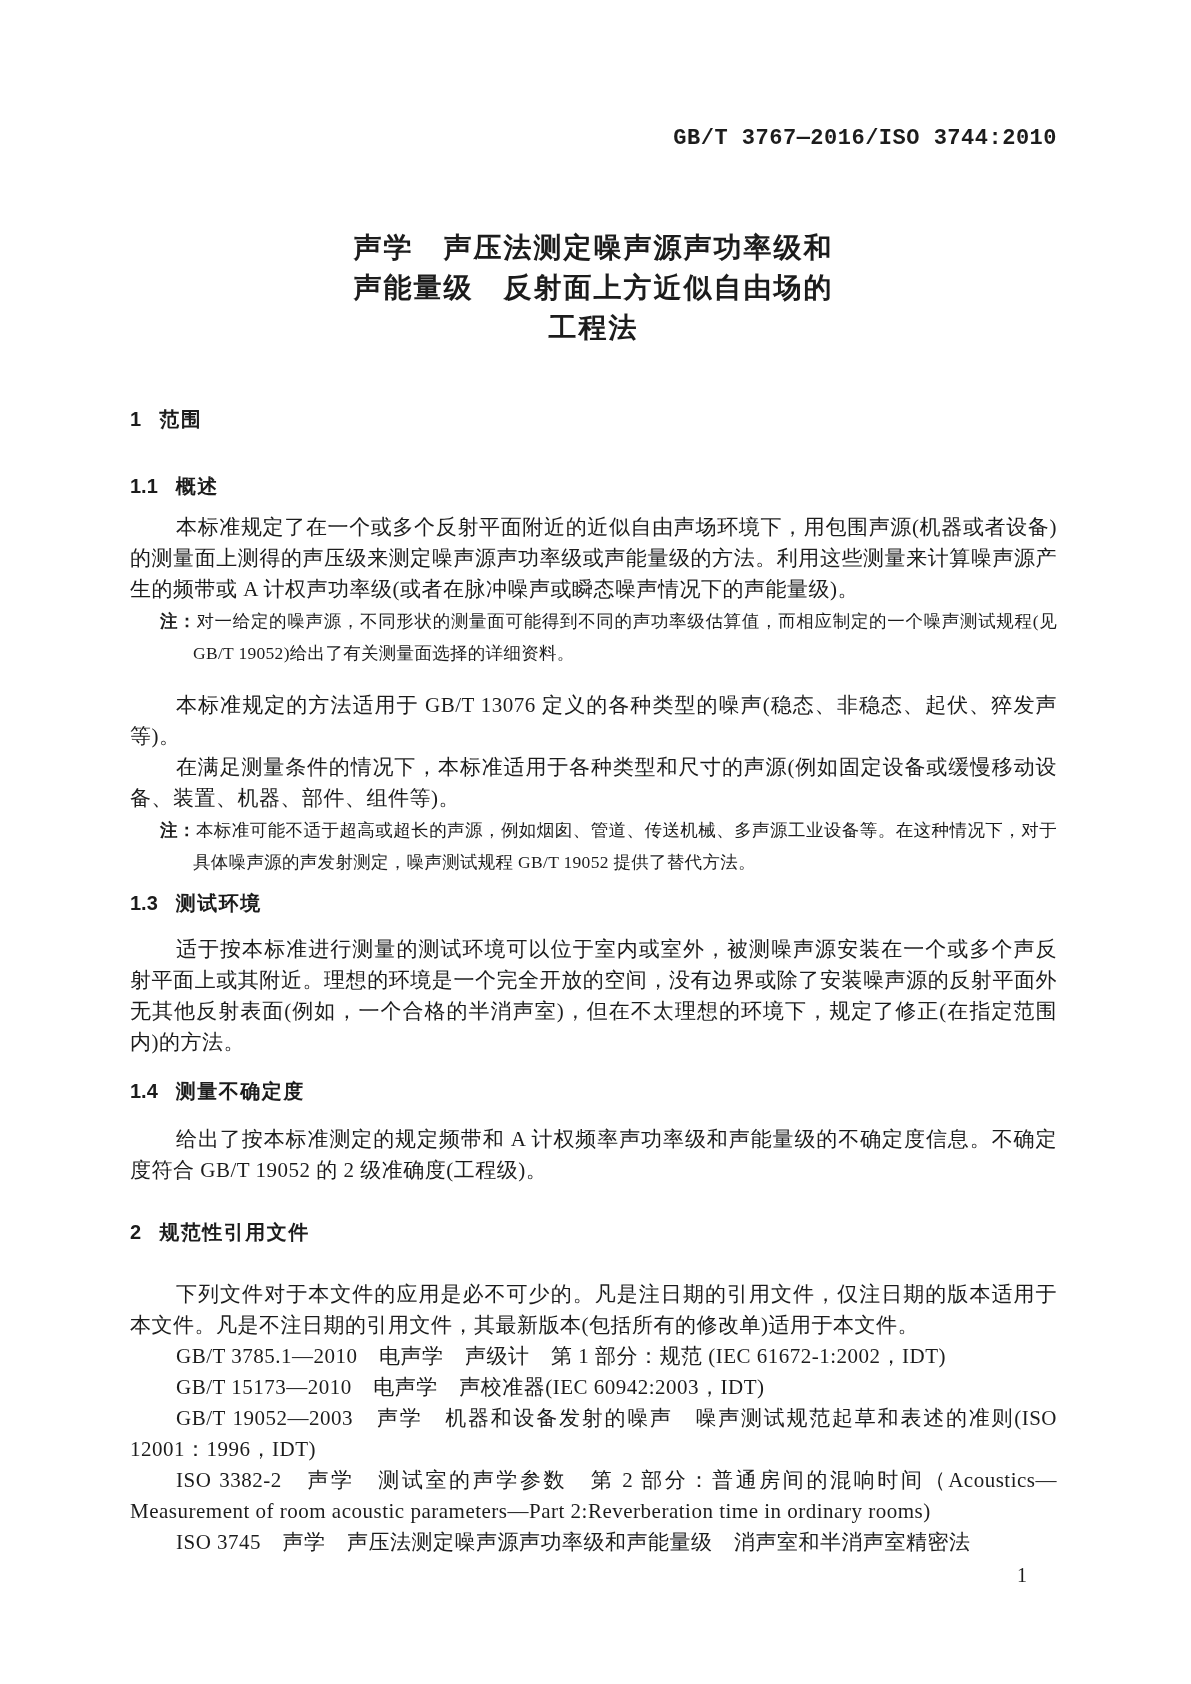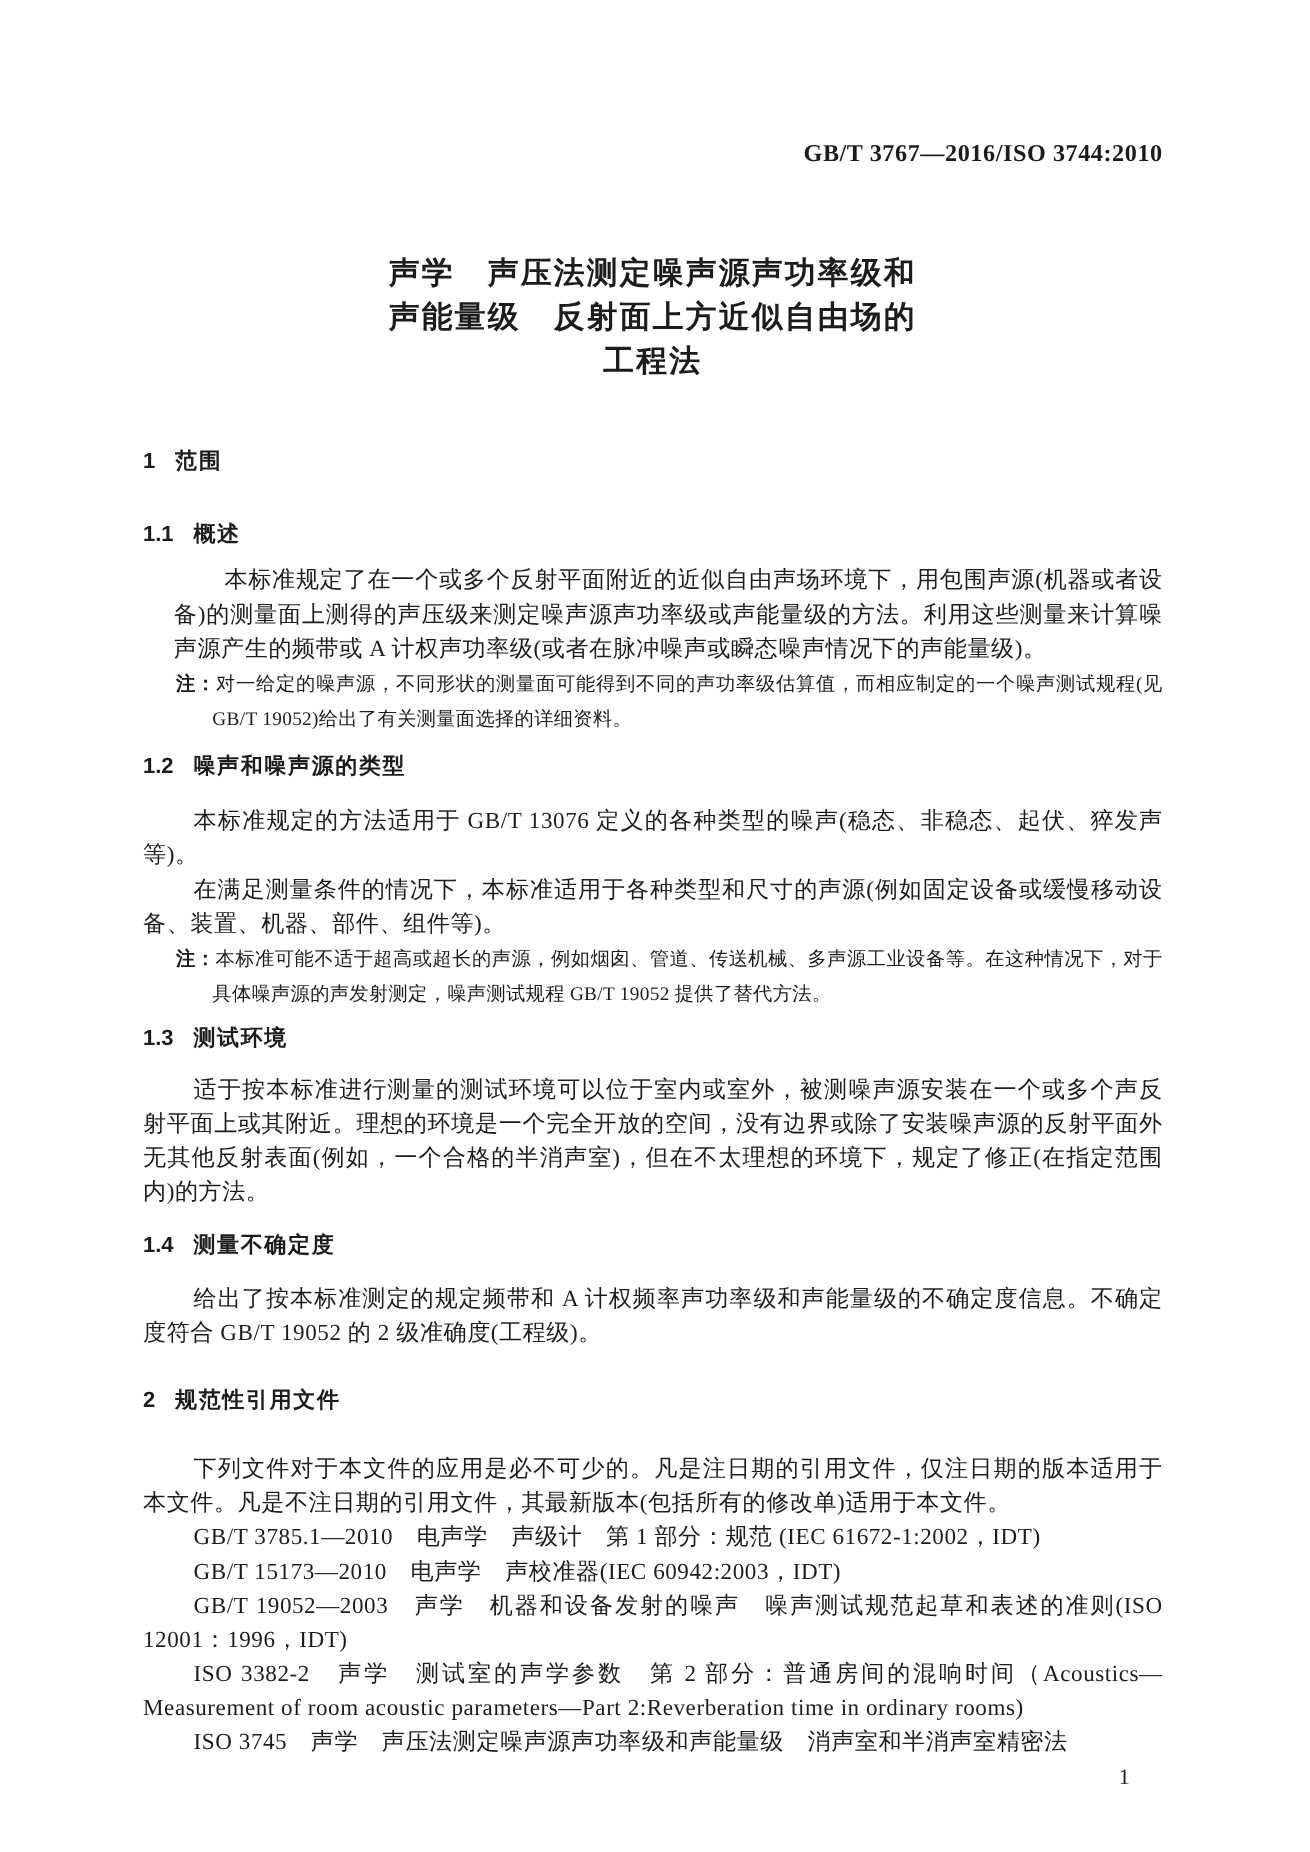--- a/index.html
+++ b/index.html
@@ -11,21 +11,21 @@
     color:#1c1c1c;
     box-sizing:border-box;
     padding-top:126px;
     overflow:hidden;
     font-family:"Liberation Serif", serif;
   }
   .content { padding:0 134px 0 130px; }
 
   .doc-header {
     text-align:right;
-    font-family:Liberation Serif, serif;
+    font-family:Liberation Mono, monospace;
     font-weight:bold;
     font-size:22px;
     line-height:26px;
     letter-spacing:0.5px;
   }
 
   .doc-title {
     margin:76px 0 0 0;
     text-align:center;
     font-family:"Liberation Sans", sans-serif;
@@ -70,21 +70,21 @@
     margin:0;
     font-size:21px;
     line-height:31px;
     letter-spacing:0.5px;
     text-align:justify;
     text-indent:46px;
   }
 
   .m-h1   { margin-top:58px; }
   .m-h11  { margin-top:41px; }
-  .m-p11  { margin-top:13px;margin-left:28px; }
+  .m-p11  { margin-top:13px; }
   .m-h12  { margin-top:15px; }
   .m-p12  { margin-top:21px; }
   .m-h13  { margin-top:12px; }
   .m-p13  { margin-top:18px; }
   .m-h14  { margin-top:20px; }
   .m-p14  { margin-top:20px; }
   .m-h2   { margin-top:33px; }
   .m-p2   { margin-top:34px; }
 
   .page-num {
@@ -111,23 +111,20 @@
     <div class="heading m-h1">
       <span class="h-num">1</span><span>范围</span>
     </div>
 
     <div class="heading m-h11">
       <span class="h-num">1.1</span><span>概述</span>
     </div>
     <p class="para m-p11">本标准规定了在一个或多个反射平面附近的近似自由声场环境下，用包围声源(机器或者设备)的测量面上测得的声压级来测定噪声源声功率级或声能量级的方法。利用这些测量来计算噪声源产生的频带或 A 计权声功率级(或者在脉冲噪声或瞬态噪声情况下的声能量级)。</p>
     <p class="note"><span class="note-label">注：</span><span>对一给定的噪声源，不同形状的测量面可能得到不同的声功率级估算值，而相应制定的一个噪声测试规程(见GB/T 19052)给出了有关测量面选择的详细资料。</span></p>
 
-    <div class="heading m-h12">
-      <span class="h-num">1.2</span><span>噪声和噪声源的类型</span>
-    </div>
     <p class="para m-p12">本标准规定的方法适用于 GB/T 13076 定义的各种类型的噪声(稳态、非稳态、起伏、猝发声等)。</p>
     <p class="para">在满足测量条件的情况下，本标准适用于各种类型和尺寸的声源(例如固定设备或缓慢移动设备、装置、机器、部件、组件等)。</p>
     <p class="note"><span class="note-label">注：</span><span>本标准可能不适于超高或超长的声源，例如烟囱、管道、传送机械、多声源工业设备等。在这种情况下，对于具体噪声源的声发射测定，噪声测试规程 GB/T 19052 提供了替代方法。</span></p>
 
     <div class="heading m-h13">
       <span class="h-num">1.3</span><span>测试环境</span>
     </div>
     <p class="para m-p13">适于按本标准进行测量的测试环境可以位于室内或室外，被测噪声源安装在一个或多个声反射平面上或其附近。理想的环境是一个完全开放的空间，没有边界或除了安装噪声源的反射平面外无其他反射表面(例如，一个合格的半消声室)，但在不太理想的环境下，规定了修正(在指定范围内)的方法。</p>
 
     <div class="heading m-h14">

